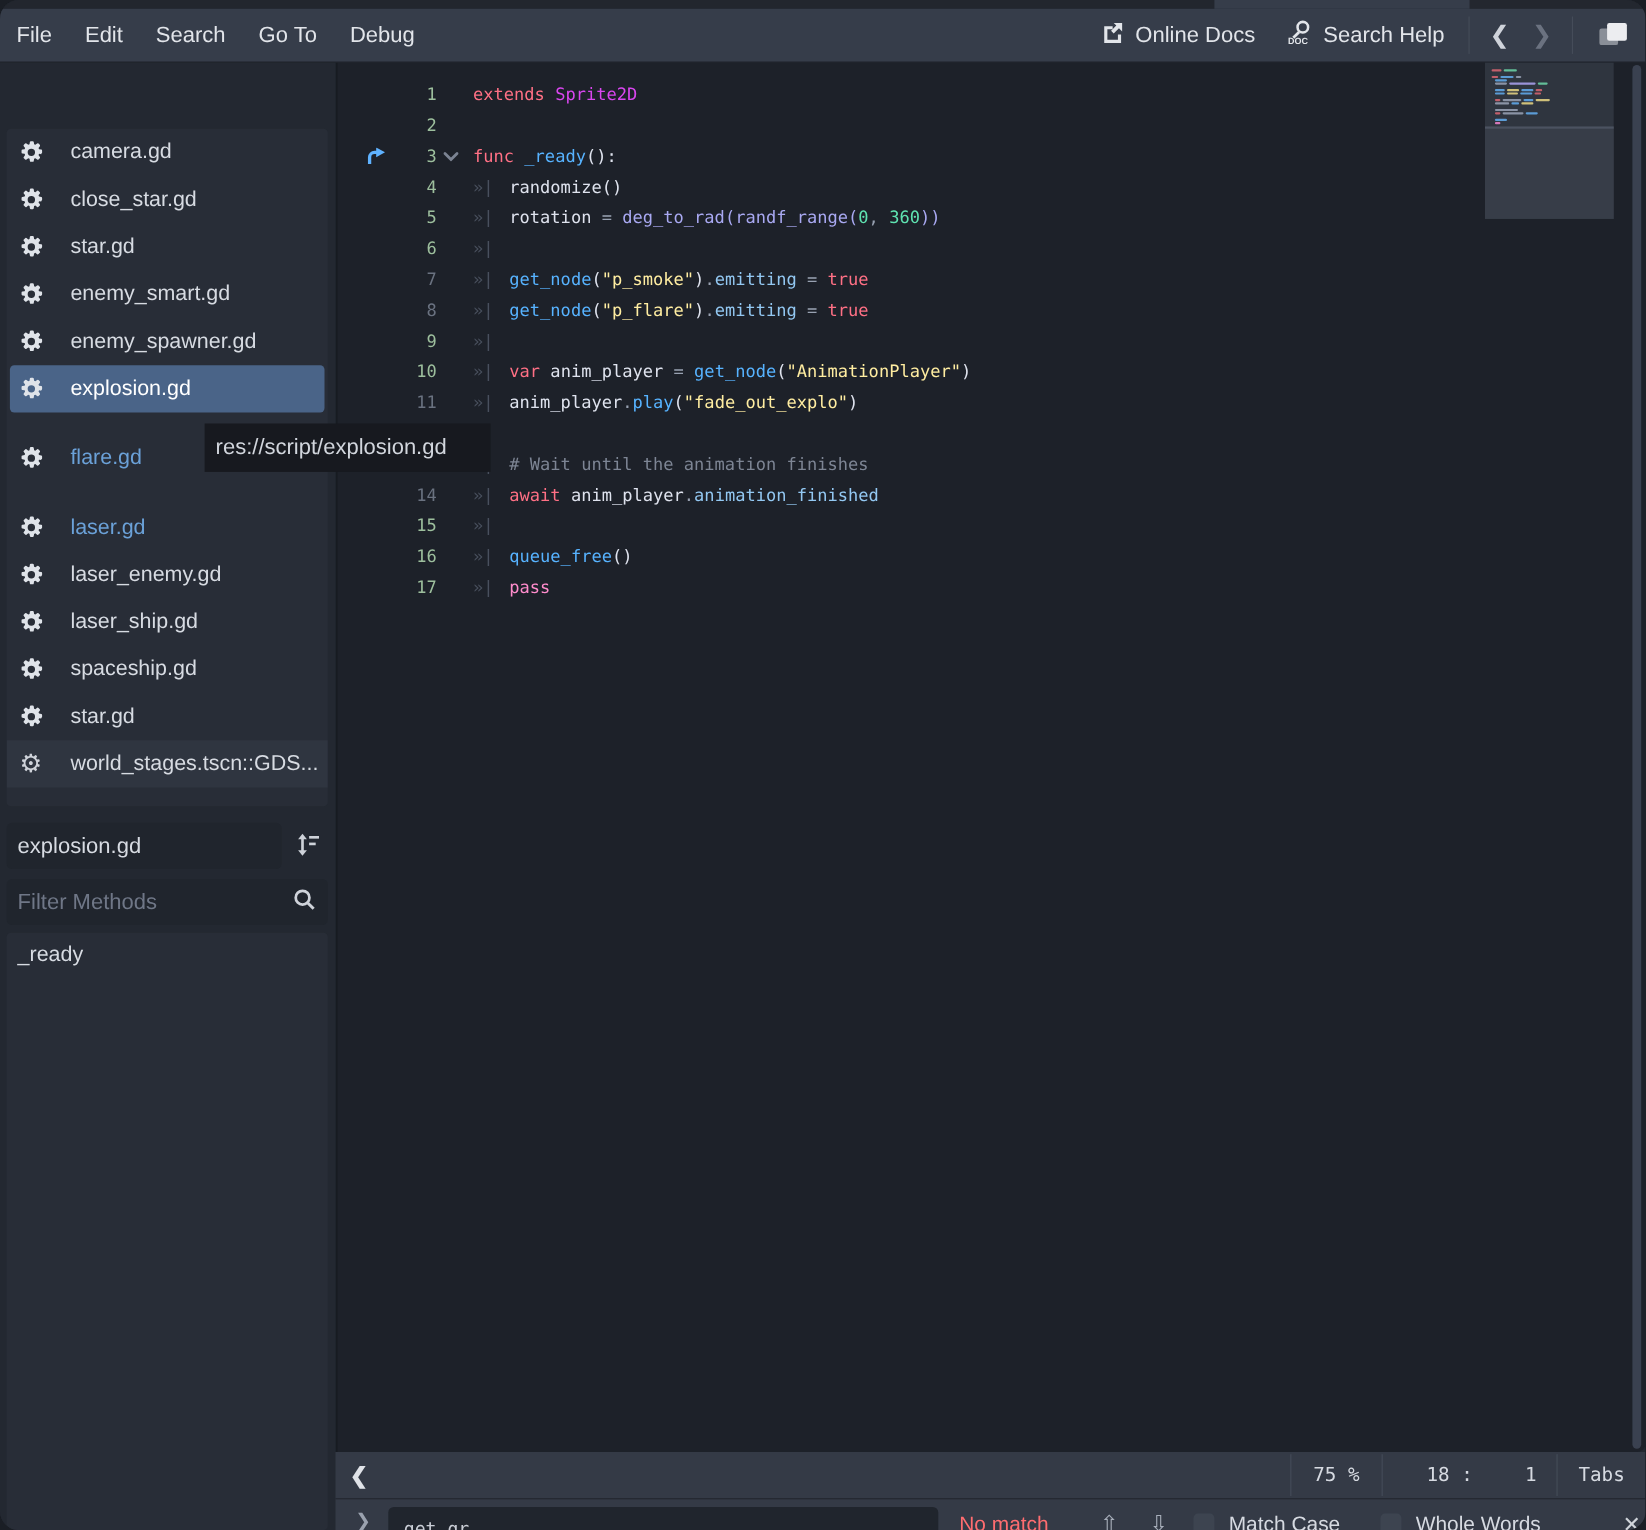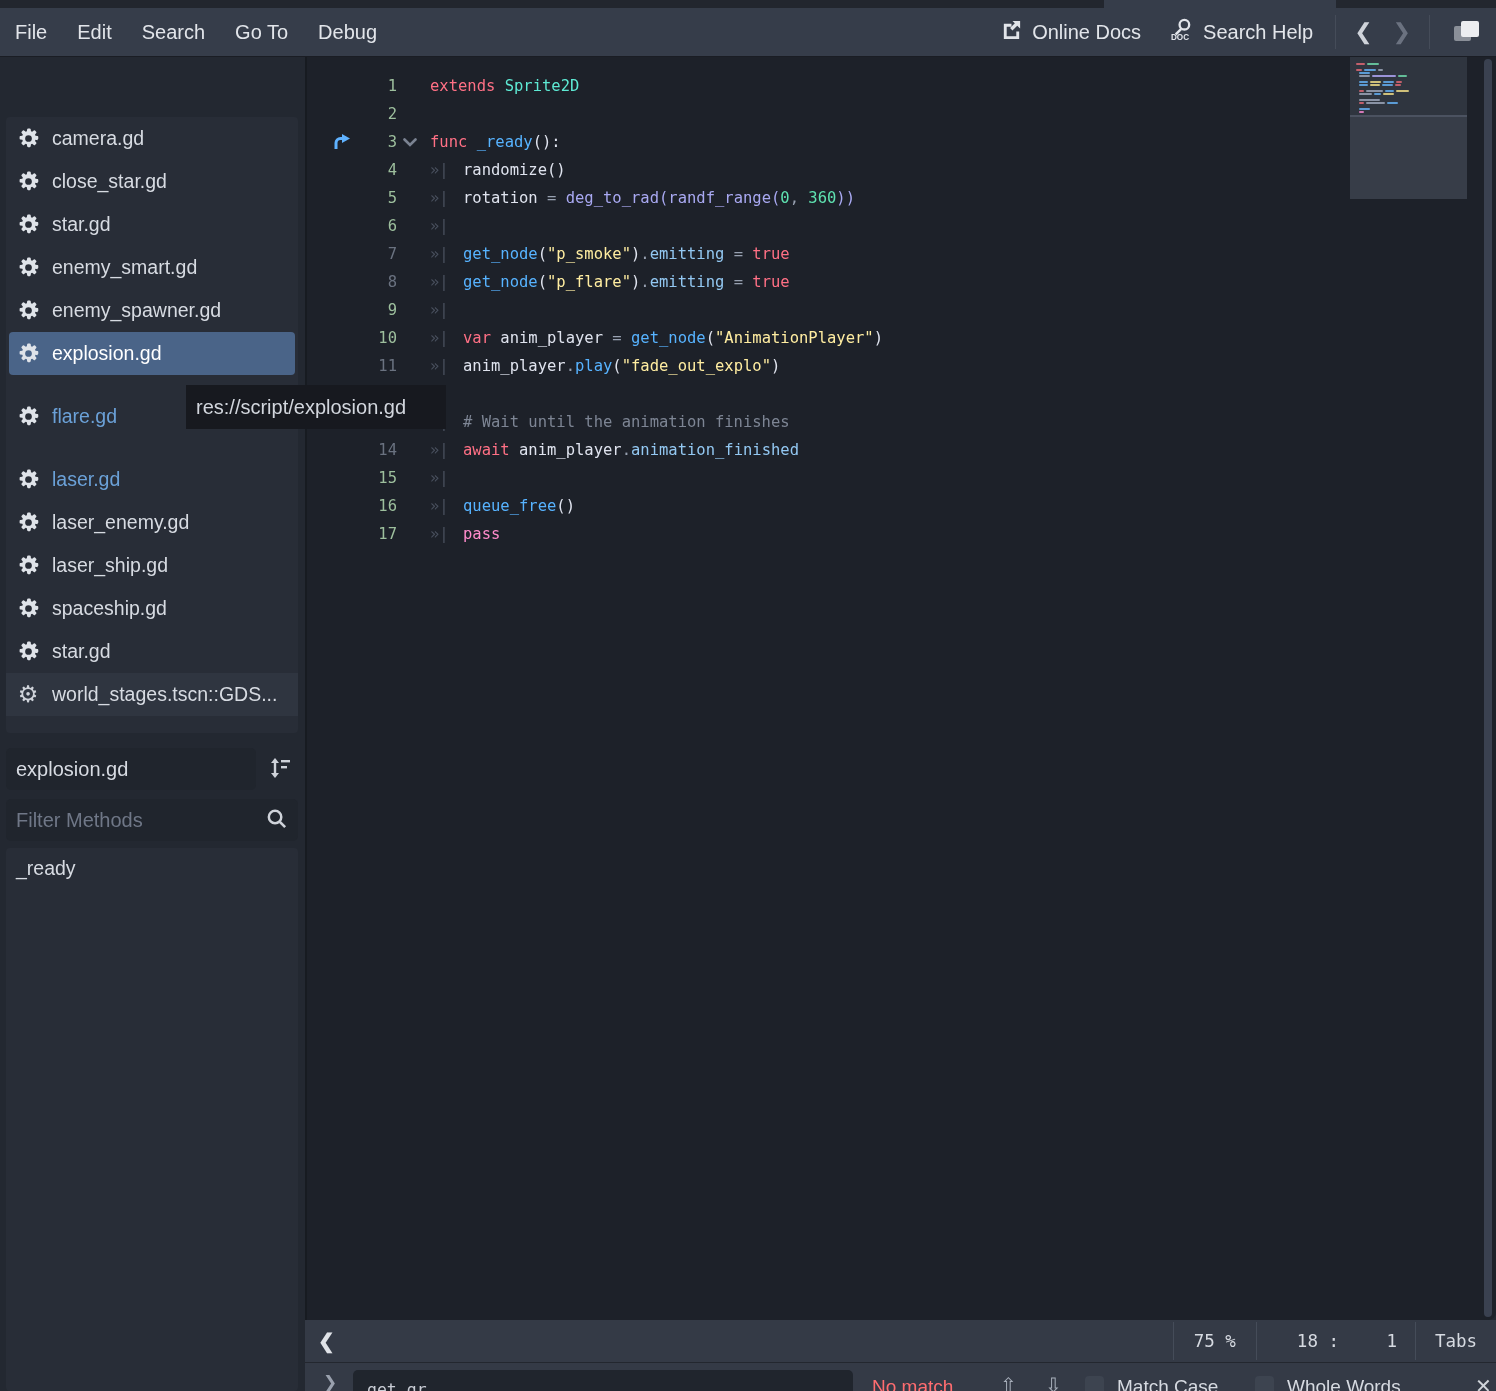--- a/index.html
+++ b/index.html
@@ -1,17 +1,17 @@
 <!DOCTYPE html>
 <html><head>
 <meta charset="utf-8">
 <style>
   html,body{margin:0;padding:0;background:#1a1e25;}
   #app{position:relative;width:1496px;height:1391px;overflow:hidden;
-       font-family:"Liberation Sans",sans-serif;color:#d7dbe2;background:#232831;}
+       font-family:"Liberation Sans",sans-serif;color:#d7dbe2;background:#232831;border-radius:17px;}
   
   .topstrip{position:absolute;left:0;top:0;width:1496px;height:8px;background:#22262e;}
   .topstrip .tab-notch{position:absolute;left:1104px;top:0;width:232px;height:8px;background:#363d4a;}
   .topstrip .right-dark{position:absolute;left:1336px;top:0;width:160px;height:8px;background:#23272f;}
   .menubar{position:absolute;left:0;top:8px;width:1496px;height:49px;background:#363d4a;
            display:flex;align-items:center;border-bottom:1px solid #1a1d24;box-sizing:border-box;}
   .menu-item{font-size:20px;color:#e2e5ea;padding:0 15px;cursor:default;}
   .menubar .spacer{flex:1;}
   .mbtn{display:flex;align-items:center;gap:9px;font-size:20px;color:#e2e5ea;padding:0 14px;}
   .msep{width:1px;height:34px;background:#454c59;margin:0 8px;}
@@ -21,21 +21,21 @@
   .float-icon .back{position:absolute;left:0;top:5px;width:17px;height:15px;background:#8a8f98;border-radius:2px;}
   .float-icon .front{position:absolute;left:7px;top:0;width:18px;height:16px;background:#ecedf0;border-radius:2px;}
   
   .sidebar{position:absolute;left:0;top:57px;width:305px;height:1334px;background:#232831;}
   .sfield{position:absolute;left:6px;width:292px;height:42px;background:#20252d;border-radius:5px;
           display:flex;align-items:center;box-sizing:border-box;padding:0 10px;}
   .sfield .ph{flex:1;font-size:20px;color:#6f7787;}
   .sfield .val{flex:1;font-size:20px;color:#d7dbe2;}
   .mag{flex:0 0 auto;}
   .listbox{position:absolute;left:6px;width:292px;background:#282d37;border-radius:4px;overflow:hidden;}
-  .script-item{display:flex;align-items:center;height:43px;padding-left:10px;gap:12px;font-size:19.5px;color:#d7dbe2;}
+  .script-item{display:flex;align-items:center;height:43px;padding-left:10px;gap:24px;font-size:19.5px;color:#d7dbe2;}
   .script-item.selected{background:#4a6488;border-radius:4px;margin:0 3px;padding-left:7px;color:#fff;}
   .script-item.hover{background:#2f3540;}
   .script-item.edited{color:#6ba1d8;margin-top:20px;}
   .script-item .gicon{width:24px;height:24px;display:flex;align-items:center;justify-content:center;}
   .tool-gear{font-size:23px;color:#cfd3da;line-height:1;}
   .method-item{display:flex;align-items:center;height:40px;padding-left:10px;font-size:19.5px;color:#d7dbe2;}
   .sortbtn{position:absolute;left:260px;width:40px;height:40px;display:flex;align-items:center;justify-content:center;}
   
   .editor{position:absolute;left:305px;top:57px;width:1191px;height:1263px;background:#1d2129;
           border-left:2px solid #171b21;box-sizing:border-box;border-bottom-right-radius:8px;}
@@ -43,21 +43,21 @@
   .crow{display:flex;align-items:center;height:28px;width:1040px;
         font-family:"DejaVu Sans Mono",monospace;font-size:15.5px;white-space:pre;}
   .crow.current{background:#272c35;}
   .gicon-col{width:46px;display:flex;justify-content:flex-end;align-items:center;padding-right:2px;box-sizing:border-box;}
   .lnum{width:44px;text-align:right;color:#6a7280;}
   .crow.safe .lnum{color:#9dbf9d;}
   .fold-col{width:26px;display:flex;align-items:center;justify-content:center;}
   .ctext{flex:1;padding-left:7px;display:flex;align-items:center;}
   .tabmark{display:inline-block;width:33px;color:#49505e;}
   .caret{display:inline-block;width:2px;height:22px;background:#ffffff;margin-left:4px;}
-  .tk-kw{color:#ff7085}.tk-ctrl{color:#ff8ccc}.tk-cls{color:#5eead4}.tk-fn{color:#57b3ff}
+  .tk-kw{color:#ff7085}.tk-ctrl{color:#ff8ccc}.tk-cls{color:#d946ef}.tk-fn{color:#57b3ff}
   .tk-gfn{color:#a9a9f2}.tk-mem{color:#93c8f2}.tk-str{color:#ffeda1}.tk-num{color:#5fe3b1}
   .tk-txt{color:#dfe3ee}.tk-op{color:#98a1b1}.tk-com{color:#7d8594}
   
   .minimap{position:absolute;left:1043px;top:0;width:117px;height:142px;background:#2f353f;}
   .minimap .mbot{position:absolute;left:0;top:58px;width:117px;height:84px;background:#373d48;border-top:2px solid #4b5260;box-sizing:border-box;}
   .mlines{position:absolute;left:6px;top:6px;}
   .mline{height:2px;margin-bottom:1px;display:flex;gap:2px;}
   .mseg{height:2px;border-radius:1px;}
   .vscroll{position:absolute;left:1177px;top:2px;width:8px;height:1258px;background:#3a4150;border-radius:4px;}
   

